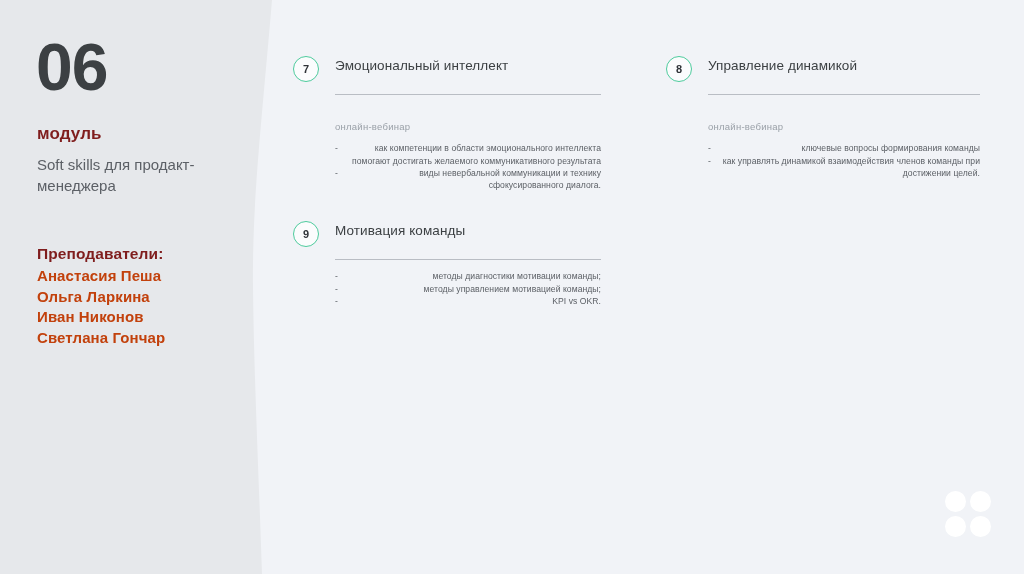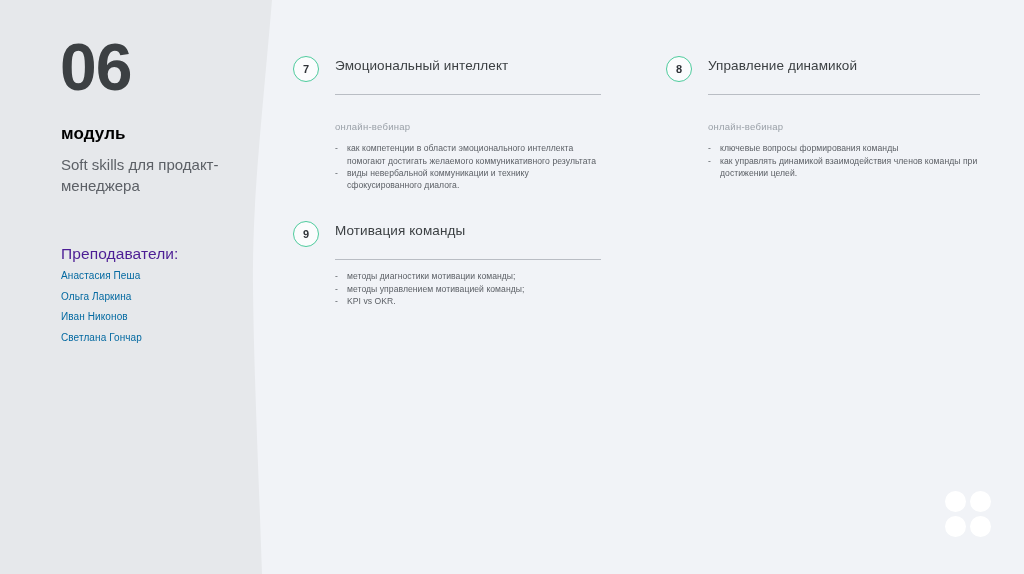--- a/index.html
+++ b/index.html
@@ -34,76 +34,75 @@
     height: 574px;
     pointer-events: none;
   }
 
   .left-content {
     position: absolute;
     left: 36px;
     top: 0;
     width: 230px;
     height: 450px;
-    margin-left: 24px;
   }
 
   .module-number {
     position: absolute;
     left: 0;
     top: 34px;
     font-size: 66px;
     font-weight: bold;
     color: #3c4043;
     letter-spacing: -1px;
     line-height: 1;
   }
 
   .module-word {
     position: absolute;
     left: 1px;
     top: 124px;
     font-size: 17px;
     font-weight: bold;
-    color: #000000;
+    color: #7f1d1d;
     letter-spacing: 0.1px;
   }
 
   .module-subtitle {
     position: absolute;
     left: 1px;
     top: 155px;
     width: 215px;
     font-size: 15px;
     font-weight: normal;
     color: #5c6066;
     line-height: 1.38;
   }
 
   .teachers-title {
     position: absolute;
     left: 1px;
     top: 245px;
     font-size: 15.5px;
-    font-weight: normal;
-    color: #4c1d95;
+    font-weight: bold;
+    color: #7f1d1d;
     letter-spacing: 0.1px;
   }
 
   .teachers-list {
     position: absolute;
     left: 1px;
     top: 266px;
     width: 225px;
   }
 
   .teacher-name {
-    font-size: 10px;
-    font-weight: normal;
-    color: #0369a1;
+    font-size: 15px;
+    font-weight: bold;
+    color: #c2410c;
     line-height: 20.5px;
     letter-spacing: 0.1px;
   }
 
   
   .card {
     position: absolute;
   }
 
   .badge {
@@ -159,20 +158,21 @@
     list-style: none;
   }
 
   .bullet {
     position: relative;
     padding-left: 12px;
     font-size: 8.6px;
     color: #5c6066;
     line-height: 12.4px;
     letter-spacing: 0.05px;
+    text-align: right;
   }
 
   .bullet::before {
     content: "-";
     position: absolute;
     left: 0;
     top: 0;
     color: #5c6066;
   }
 

